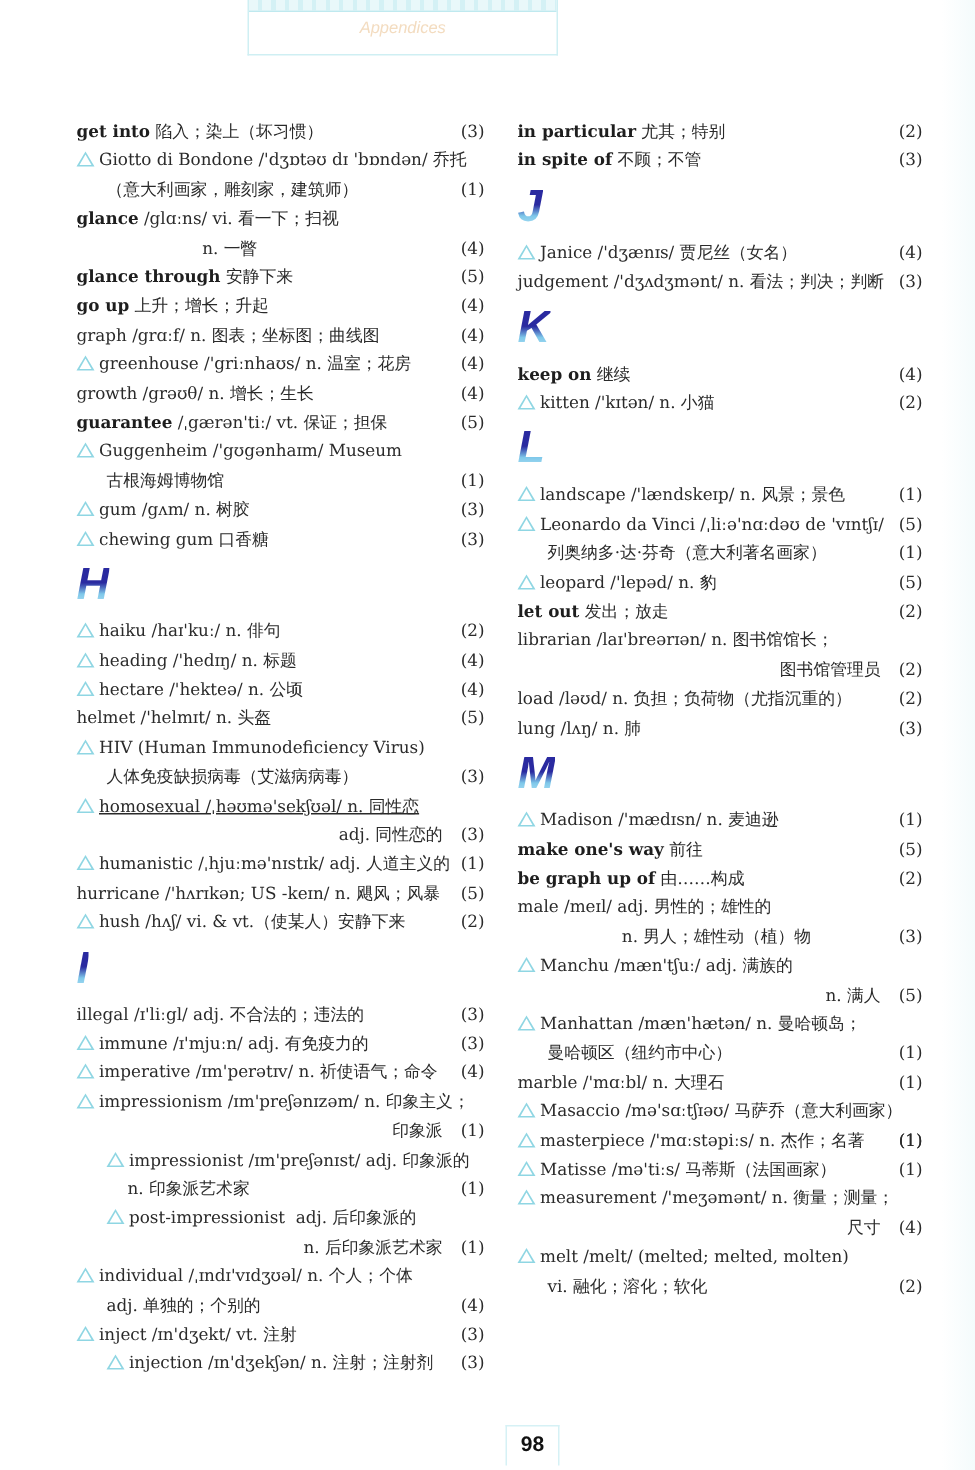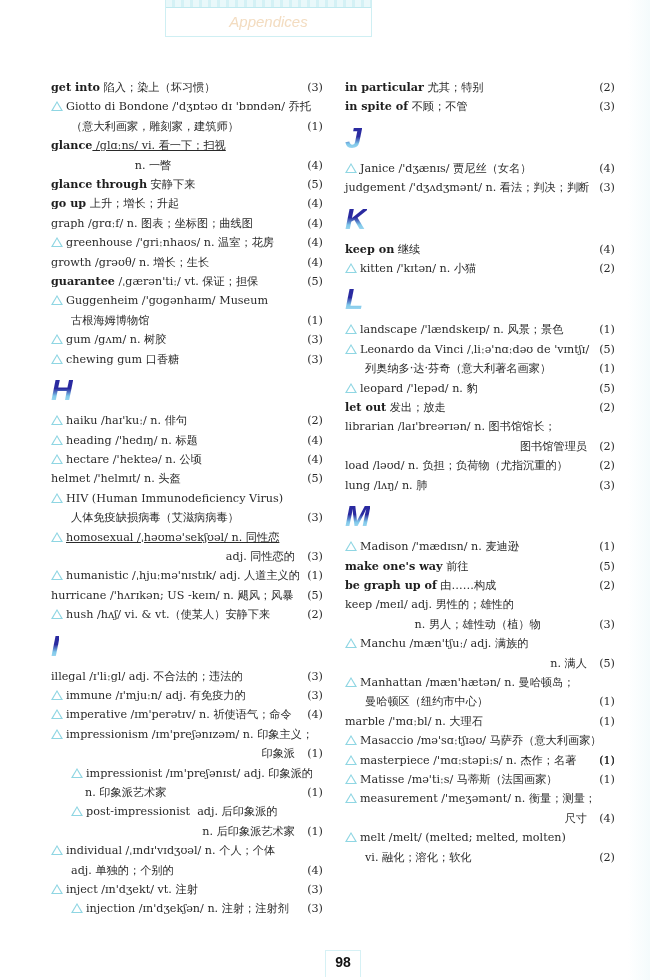--- a/index.html
+++ b/index.html
@@ -3,21 +3,21 @@
 <meta charset="utf-8">
 <style>
   html,body{margin:0;padding:0;background:#fff;}
   body{width:650px;height:980px;position:relative;overflow:hidden;
        font-family:"DejaVu Serif","Liberation Serif",serif;color:#2a2a2a;}
   .top-banner{position:absolute;left:165px;top:0;width:205px;height:36px;
        border:1px solid #cfeff3;border-top:none;background:#fff;}
   .top-banner .strip{height:7px;border-bottom:1px solid #bfe9ef;
        background:repeating-linear-gradient(90deg,#e9f8fa 0 6px,#d4f1f5 6px 9px);}
   .top-banner .title{text-align:center;font-family:"Liberation Sans",sans-serif;
-       font-style:italic;font-size:15px;color:#f3dcc0;margin-top:5px;}
+       font-style:italic;font-size:11px;color:#f3dcc0;margin-top:5px;}
   .right-edge{position:absolute;right:0;top:0;width:22px;height:980px;
        background:linear-gradient(90deg,#fff,#f4fbfc);}
   .col{position:absolute;top:78px;font-size:11.2px;line-height:19.4px;}
   .col.left{left:51px;width:272px;}
   .col.right{left:345px;width:270px;}
   .row{position:relative;white-space:nowrap;}
   .row .num{position:absolute;right:0;top:0;}
   .row.indent1{padding-left:20px;}
   .row.indent2{padding-left:34px;}
   .row.rightalign{text-align:right;padding-right:28px;}
@@ -25,39 +25,39 @@
   .tri{display:inline-block;width:0;height:0;margin-right:3px;vertical-align:-1px;
        border-left:6px solid transparent;border-right:6px solid transparent;
        border-bottom:10px solid #8fd6e3;position:relative;}
   .tri::after{content:"";position:absolute;left:-4px;top:2px;border-left:4px solid transparent;
        border-right:4px solid transparent;border-bottom:7px solid #fff;}
   .letter{height:36px;position:relative;margin:4px 0 2px 0;}
   .letter .glyph{position:absolute;left:0;top:2px;font-family:"Liberation Sans",sans-serif;
        font-weight:bold;font-style:italic;font-size:30px;line-height:30px;
        background:linear-gradient(180deg,#2a2aa0 0%,#2a2aa0 45%,#7fc8ea 70%,#b9e6f5 100%);
        -webkit-background-clip:text;background-clip:text;color:transparent;}
-  .page-num{position:absolute;left:325px;top:950px;width:34px;height:26px;
+  .page-num{position:absolute;left:337px;top:950px;width:34px;height:26px;
        border:1px solid #d6f1f5;border-bottom:none;text-align:center;}
   .page-num span{font-family:"Liberation Sans",sans-serif;font-weight:bold;font-size:14px;
        color:#111;line-height:22px;}
 </style>
 </head>
 <body>
 
 <div class="top-banner">
   <div class="strip"></div>
   <div class="title">Appendices</div>
 </div>
 <div class="right-edge"></div>
 
 <div class="col left" id="col-left">
     <div class="row"><span class="hw">get into</span><span style="white-space: pre;"> 陷入；染上（坏习惯）</span><span class="num">(3)</span></div>
     <div class="row"><span class="tri"></span><span style="white-space: pre;">Giotto di Bondone /'dʒɒtəʊ dɪ 'bɒndən/ 乔托</span></div>
     <div class="row indent1"><span style="white-space: pre;">（意大利画家，雕刻家，建筑师）</span><span class="num">(1)</span></div>
-    <div class="row"><span class="hw">glance</span><span style="white-space: pre; text-decoration: underline;"> /glɑːns/ vi. 看一下；扫视</span></div>
+    <div class="row"><span class="hw">glance</span><span style="white-space: pre;"> /glɑːns/ vi. 看一下；扫视</span></div>
     <div class="row indent2"><span style="white-space: pre;">              n. 一瞥</span><span class="num">(4)</span></div>
     <div class="row"><span class="hw">glance through</span><span style="white-space: pre;"> 安静下来</span><span class="num">(5)</span></div>
     <div class="row"><span class="hw">go up</span><span style="white-space: pre;"> 上升；增长；升起</span><span class="num">(4)</span></div>
     <div class="row"><span style="white-space: pre;">graph /grɑːf/ n. 图表；坐标图；曲线图</span><span class="num">(4)</span></div>
     <div class="row"><span class="tri"></span><span style="white-space: pre;">greenhouse /'griːnhaʊs/ n. 温室；花房</span><span class="num">(4)</span></div>
     <div class="row"><span style="white-space: pre;">growth /grəʊθ/ n. 增长；生长</span><span class="num">(4)</span></div>
     <div class="row"><span class="hw">guarantee</span><span style="white-space: pre;"> /ˌgærən'tiː/ vt. 保证；担保</span><span class="num">(5)</span></div>
     <div class="row"><span class="tri"></span><span style="white-space: pre;">Guggenheim /'gʊgənhaɪm/ Museum</span></div>
     <div class="row indent1"><span style="white-space: pre;">古根海姆博物馆</span><span class="num">(1)</span></div>
     <div class="row"><span class="tri"></span><span style="white-space: pre;">gum /gʌm/ n. 树胶</span><span class="num">(3)</span></div>
@@ -118,21 +118,21 @@
     <div class="row"><span style="white-space: pre;">librarian /laɪ'breərɪən/ n. 图书馆馆长；</span></div>
     <div class="row rightalign"><span style="white-space: pre;">图书馆管理员</span><span class="num">(2)</span></div>
     <div class="row"><span style="white-space: pre;">load /ləʊd/ n. 负担；负荷物（尤指沉重的）</span><span class="num">(2)</span></div>
     <div class="row"><span style="white-space: pre;">lung /lʌŋ/ n. 肺</span><span class="num">(3)</span></div>
     <div class="letter">
       <span class="glyph">M</span>
     </div>
     <div class="row"><span class="tri"></span><span style="white-space: pre;">Madison /'mædɪsn/ n. 麦迪逊</span><span class="num">(1)</span></div>
     <div class="row"><span class="hw">make one's way</span><span style="white-space: pre;"> 前往</span><span class="num">(5)</span></div>
     <div class="row"><span class="hw">be graph up of</span><span style="white-space: pre;"> 由……构成</span><span class="num">(2)</span></div>
-    <div class="row"><span style="white-space: pre;">keep /meɪl/ adj. 男性的；雄性的</span></div>
+    <div class="row"><span style="white-space: pre;">male /meɪl/ adj. 男性的；雄性的</span></div>
     <div class="row indent2"><span style="white-space: pre;">          n. 男人；雄性动（植）物</span><span class="num">(3)</span></div>
     <div class="row"><span class="tri"></span><span style="white-space: pre;">Manchu /mæn'tʃuː/ adj. 满族的</span></div>
     <div class="row rightalign"><span style="white-space: pre;">n. 满人</span><span class="num">(5)</span></div>
     <div class="row"><span class="tri"></span><span style="white-space: pre;">Manhattan /mæn'hætən/ n. 曼哈顿岛；</span></div>
     <div class="row indent1"><span style="white-space: pre;">曼哈顿区（纽约市中心）</span><span class="num">(1)</span></div>
     <div class="row"><span style="white-space: pre;">marble /'mɑːbl/ n. 大理石</span><span class="num">(1)</span></div>
     <div class="row"><span class="tri"></span><span style="white-space: pre;">Masaccio /mə'sɑːtʃɪəʊ/ 马萨乔（意大利画家）</span></div>
     <div class="row rightalign"><span style="white-space: pre;"></span><span class="num">(1)</span></div>
     <div class="row"><span class="tri"></span><span style="white-space: pre;">masterpiece /'mɑːstəpiːs/ n. 杰作；名著</span><span class="num">(1)</span></div>
     <div class="row"><span class="tri"></span><span style="white-space: pre;">Matisse /mə'tiːs/ 马蒂斯（法国画家）</span><span class="num">(1)</span></div>

